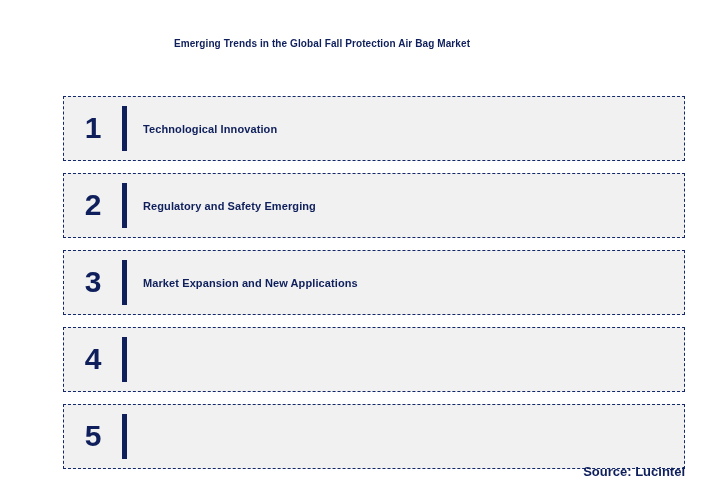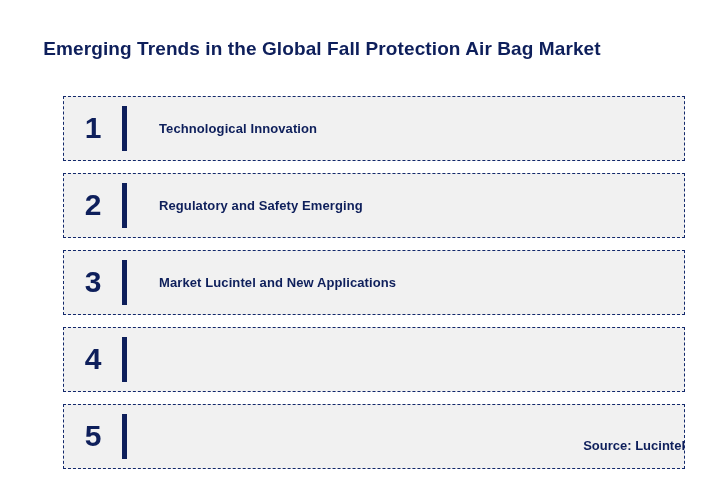--- a/index.html
+++ b/index.html
@@ -20,21 +20,21 @@
     height: 481px;
     background: #ffffff;
     box-sizing: border-box;
   }
   .title {
     position: absolute;
     left: 0;
     top: 38px;
     width: 644px;
     text-align: center;
-    font-size: 19px;
+    font-size: 10px;
     font-weight: bold;
     color: #0e1f5b;
     letter-spacing: 0.1px;
     white-space: nowrap;
   }
   .trend-list {
     position: absolute;
     left: 63px;
     top: 96px;
     width: 622px;
@@ -64,31 +64,31 @@
     box-sizing: border-box;
   }
   .trend-divider {
     width: 5px;
     flex: 0 0 5px;
     height: 45px;
     background: #0e1f5b;
   }
   .trend-label {
     flex: 1 1 auto;
-    padding-left: 32px;
-    font-size: 13px;
+    padding-left: 16px;
+    font-size: 11px;
     font-weight: bold;
     color: #0e1f5b;
     letter-spacing: 0.1px;
     white-space: nowrap;
   }
   .source {
     position: absolute;
     right: 27px;
-    top: 438px;
+    top: 464px;
     font-size: 13px;
     font-weight: bold;
     color: #0e1f5b;
     text-align: right;
     white-space: nowrap;
   }
 </style>
 </head>
 <body>
 
@@ -106,21 +106,21 @@
 
     <div class="trend-row">
       <div class="trend-number">2</div>
       <div class="trend-divider"></div>
       <div class="trend-label">Regulatory and Safety Emerging</div>
     </div>
 
     <div class="trend-row">
       <div class="trend-number">3</div>
       <div class="trend-divider"></div>
-      <div class="trend-label">Market Lucintel and New Applications</div>
+      <div class="trend-label">Market Expansion and New Applications</div>
     </div>
 
     <div class="trend-row">
       <div class="trend-number">4</div>
       <div class="trend-divider"></div>
     </div>
 
     <div class="trend-row">
       <div class="trend-number">5</div>
       <div class="trend-divider"></div>

